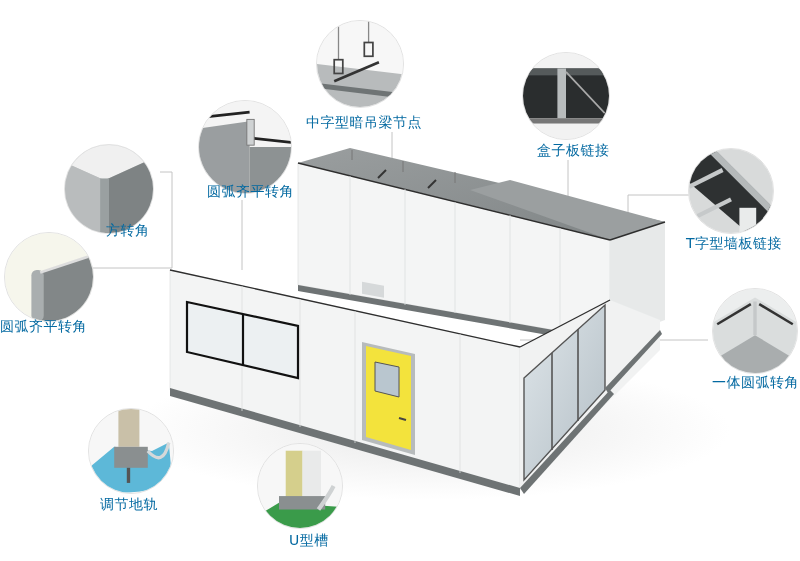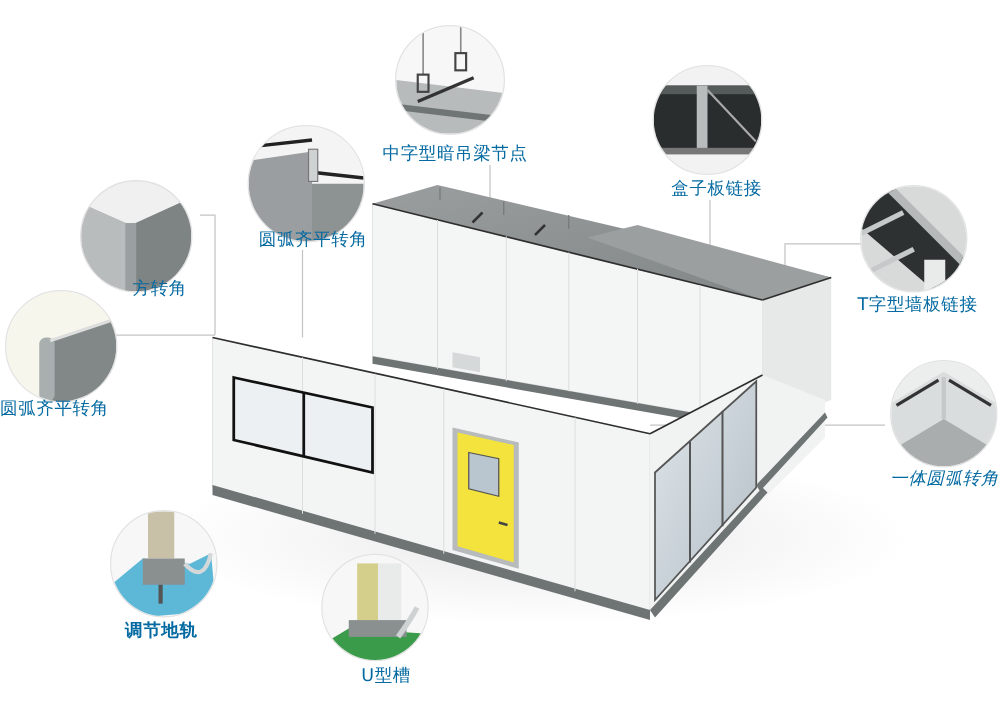--- a/index.html
+++ b/index.html
@@ -175,33 +175,33 @@
   <div class="callout" style="left:712px;top:288px;width:84px;height:84px;">
     <svg viewBox="0 0 100 100">
       <rect width="100" height="100" fill="#eceeee"></rect>
       <polygon points="0,40 50,10 100,40 100,100 0,100" fill="#dadddd"></polygon>
       <polygon points="0,85 50,55 100,85 100,100 0,100" fill="#a9adae"></polygon>
       <line x1="5" y1="42" x2="45" y2="18" stroke="#333" stroke-width="3"></line>
       <line x1="55" y1="18" x2="95" y2="42" stroke="#333" stroke-width="3"></line>
       <line x1="50" y1="15" x2="50" y2="55" stroke="#c5c8c9" stroke-width="4"></line>
     </svg>
   </div>
-  <div class="label" style="left:712px;top:374px;font-style:italic;">一体圆弧转角</div>
+  <div class="label" style="left:712px;top:374px;">一体圆弧转角</div>
 
   <div class="callout" style="left:88px;top:408px;width:84px;height:84px;">
     <svg viewBox="0 0 100 100">
       <rect width="100" height="100" fill="#f7f7f7"></rect>
       <rect x="35" y="0" width="25" height="45" fill="#c9c0a8"></rect>
       <polygon points="0,70 30,45 75,50 95,40 100,95 40,100 0,85" fill="#5db8d8"></polygon>
       <rect x="30" y="45" width="40" height="25" fill="#8a8f90"></rect>
       <rect x="45" y="70" width="4" height="18" fill="#555"></rect>
       <path d="M70,50 Q88,70 95,40" fill="none" stroke="#d5d8d9" stroke-width="4"></path>
     </svg>
   </div>
-  <div class="label" style="left:100px;top:496px;font-weight:bold;">调节地轨</div>
+  <div class="label" style="left:100px;top:496px;">调节地轨</div>
 
   <div class="callout" style="left:257px;top:443px;width:84px;height:84px;">
     <svg viewBox="0 0 100 100">
       <rect width="100" height="100" fill="#f7f7f7"></rect>
       <rect x="33" y="8" width="20" height="70" fill="#d5cf8c"></rect>
       <rect x="53" y="8" width="22" height="70" fill="#e9eaea"></rect>
       <polygon points="0,85 25,70 100,75 100,100 0,100" fill="#3a9b4a"></polygon>
       <rect x="25" y="62" width="55" height="16" fill="#8a8f90"></rect>
       <path d="M72,78 Q85,60 90,50" fill="none" stroke="#cfd2d3" stroke-width="5"></path>
     </svg>

